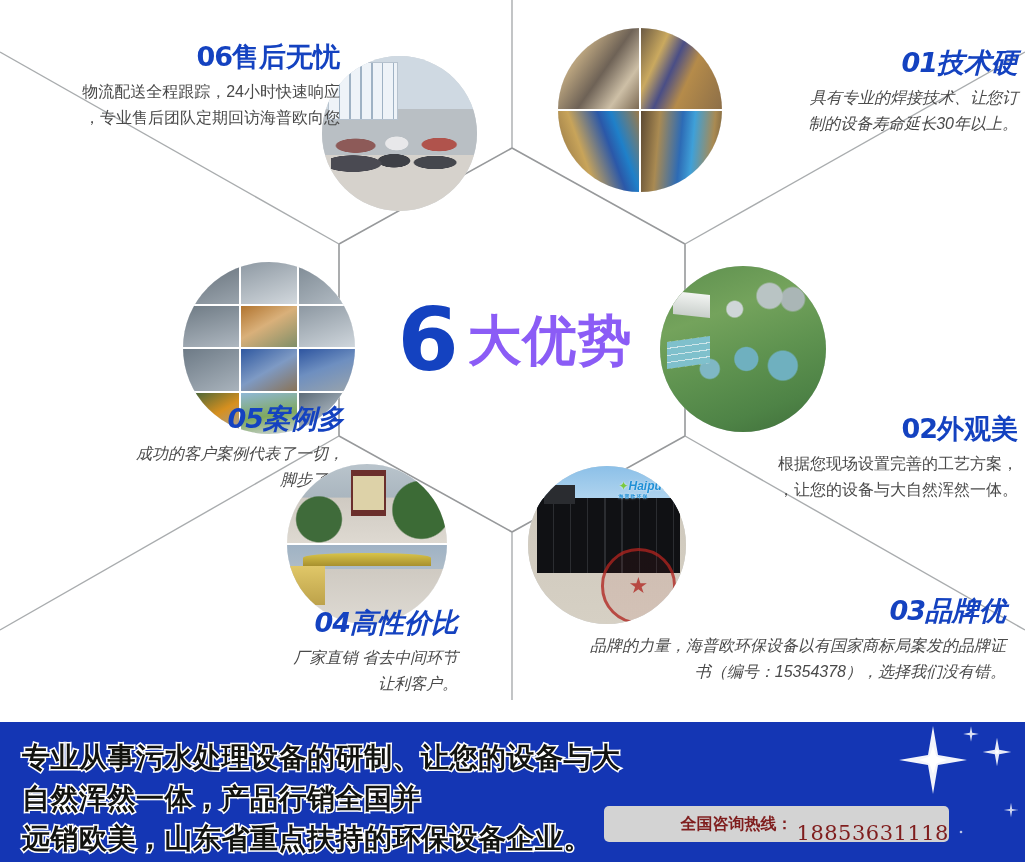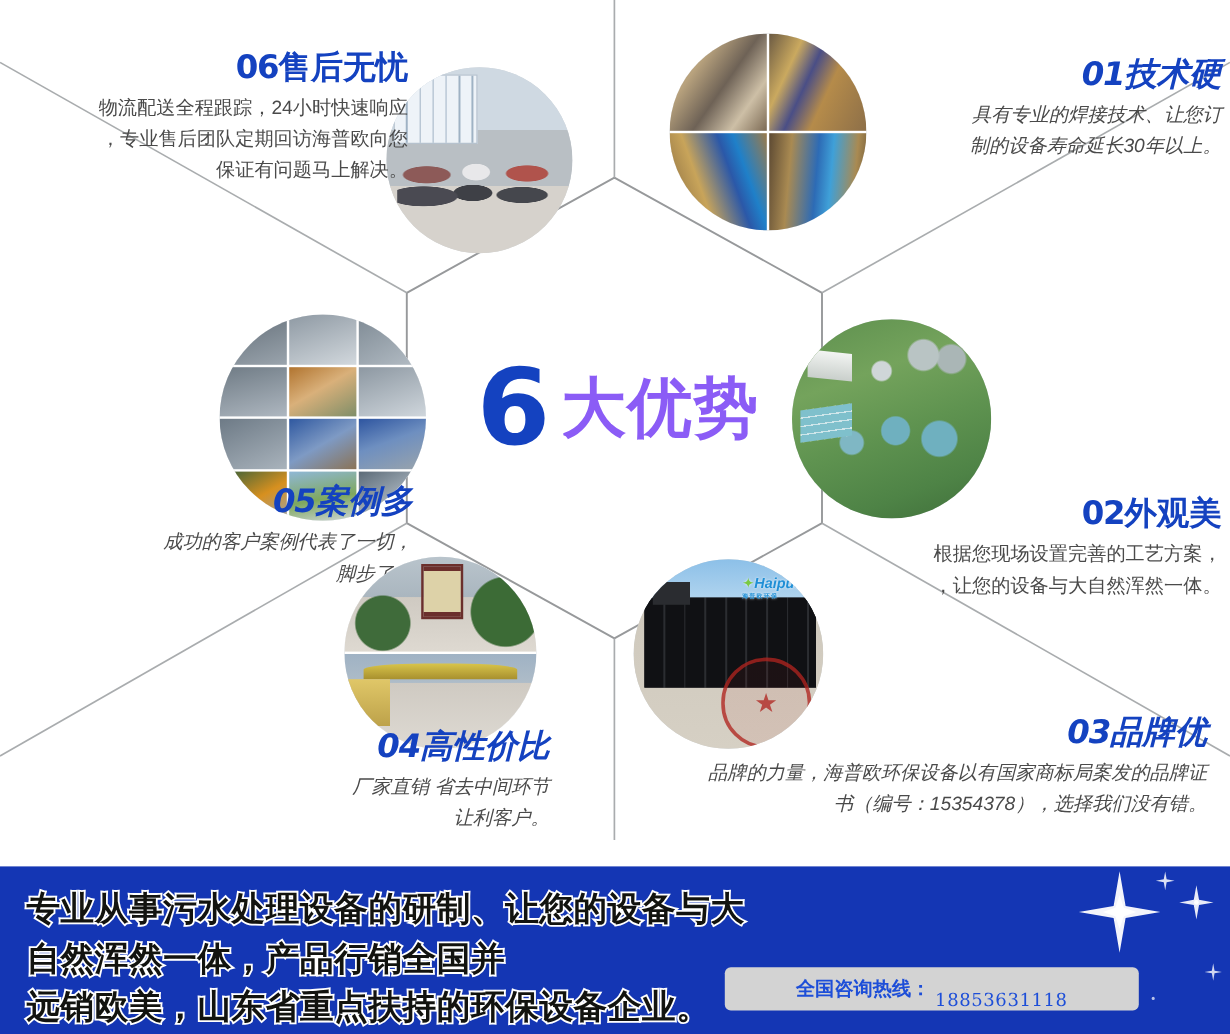--- a/index.html
+++ b/index.html
@@ -204,27 +204,27 @@
     position:absolute;left:22px;top:16px;width:620px;
     font-size:28px;font-weight:bold;color:#12130f;
     line-height:1.45;letter-spacing:0.5px;
     -webkit-text-stroke:3px #ffffff;
     paint-order:stroke fill;
   }
   .btext .l2{display:block;}
   .hotline{
     position:absolute;left:604px;top:806px;width:345px;height:36px;
     background:#d3d3d3;border-radius:5px;
-    display:flex;align-items:center;justify-content:center;
-    color:#1d4ed8;
+    display:flex;align-items:center;justify-content:flex-end;
+    color:#7f1d1d;
   }
   .hotline .hl-label{font-size:16px;font-weight:bold;letter-spacing:0px;}
   .hotline .hl-num{
     font-family:"DejaVu Serif","Liberation Serif",serif;
-    font-size:15px;margin-left:4px;letter-spacing:0.5px;margin-top:17px;
+    font-size:21px;margin-left:4px;letter-spacing:0.5px;margin-top:17px;
   }
 </style>
 </head>
 <body>
 
 <div id="stage">
 
   <svg id="hexlines" viewBox="0 0 1025 720" preserveAspectRatio="none">
     <g fill="none" stroke="#a9acae" stroke-width="1.4">
 
@@ -247,21 +247,20 @@
   <div class="circ" style="left:322px;top:56px;width:155px;height:155px;">
     <div class="inner office"></div>
   </div>
   <div class="feat ta-right" style="left:10px;top:42px;width:330px;">
     <div class="ttl">
       <span class="num">06</span><span>售后无忧</span>
     </div>
     <div class="desc">
       <div>物流配送全程跟踪，24小时快速响应</div>
       <div>，专业售后团队定期回访海普欧向您</div>
-      <div>保证有问题马上解决。</div>
     </div>
   </div>
 
   <div class="circ" style="left:558px;top:28px;width:164px;height:164px;">
     <div class="inner grid g2x2">
       <div class="cell weld1"></div>
       <div class="cell weld2"></div>
       <div class="cell weld3"></div>
       <div class="cell weld4"></div>
     </div>

